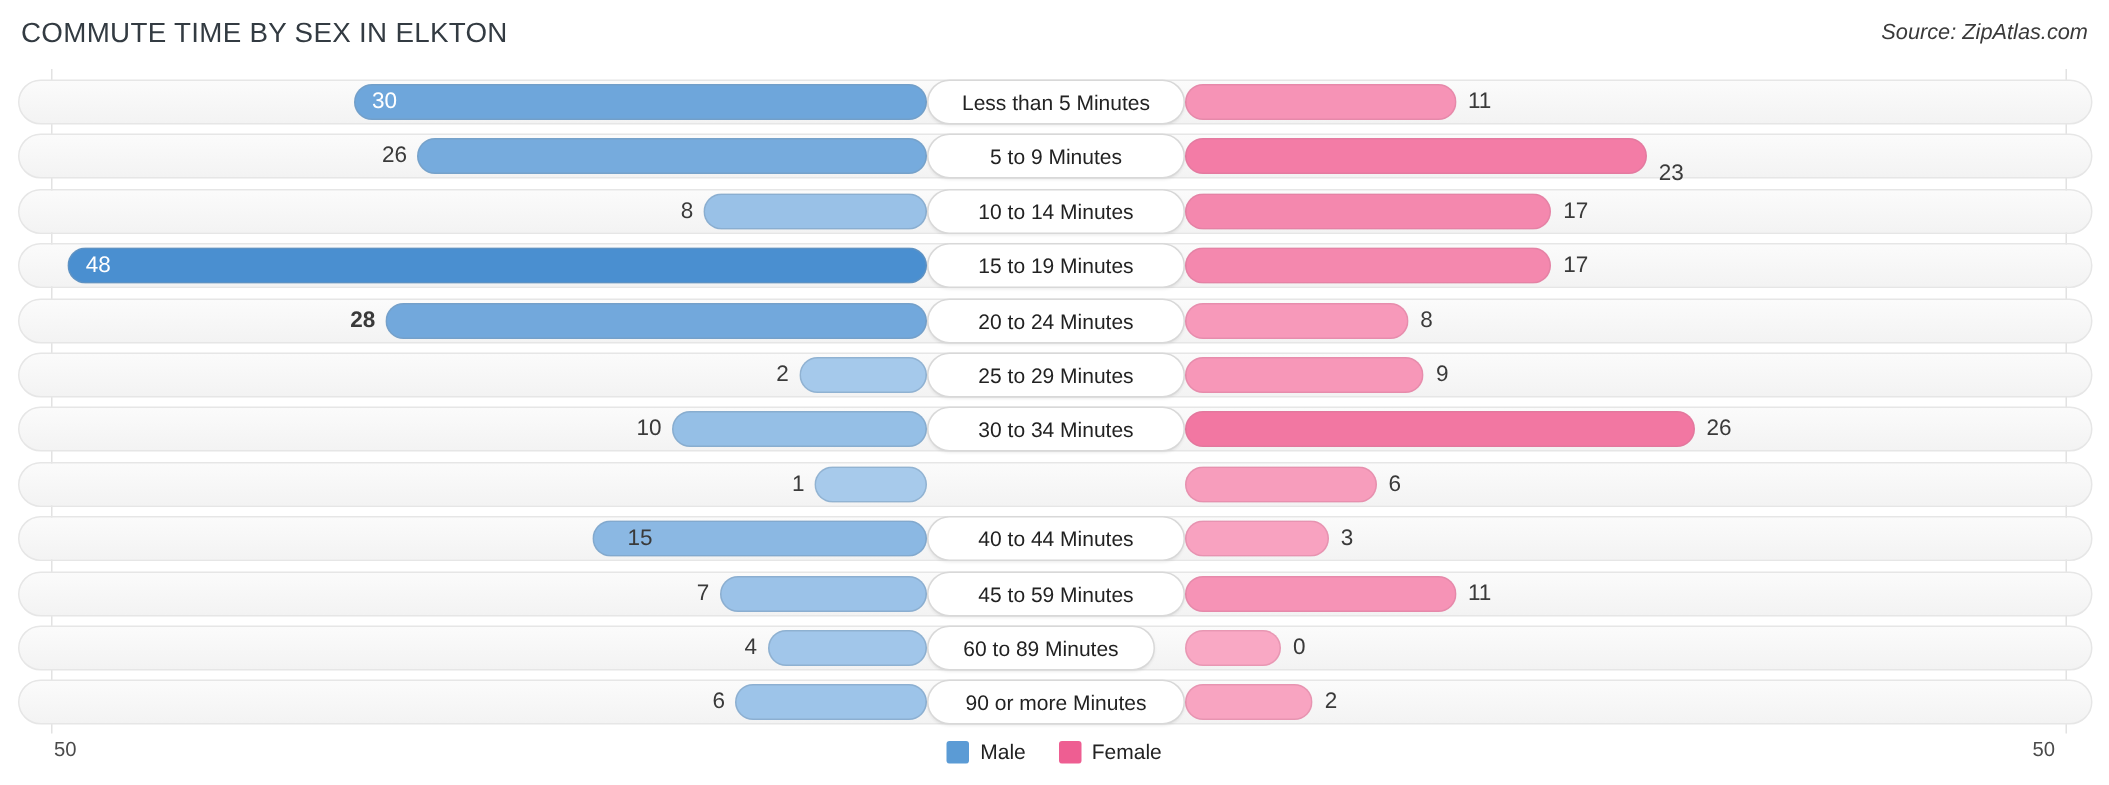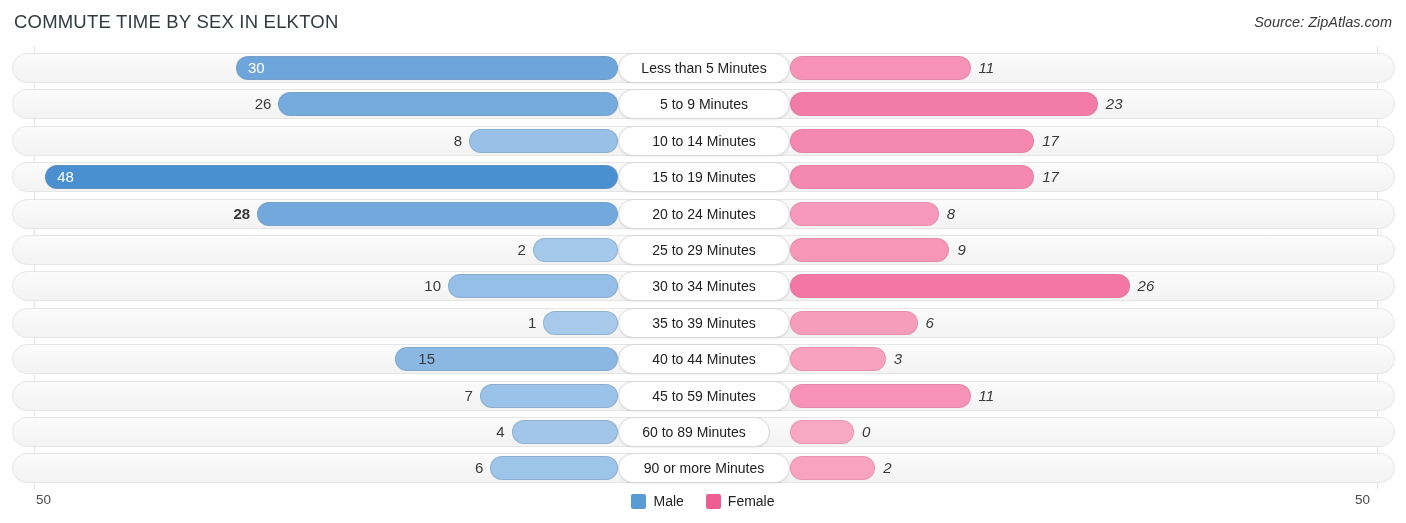--- a/index.html
+++ b/index.html
@@ -110,21 +110,21 @@
     top: 9px;
     font-size: 15px;
     color: #3a3a3a;
     white-space: nowrap;
     line-height: 18px;
   }
   .val.inside {
     color: #ffffff;
   }
   .val.left-out  { text-align: right; }
-  .val.right-out { text-align: left; font-style: italic; }
+  .val.right-out { text-align: left; }
 
   
   .pill {
     position: absolute;
     top: 3px;
     height: 30px;
     line-height: 29px;
     background: #ffffff;
     border: 1px solid #d8d8d8;
     border-radius: 16px;
@@ -199,21 +199,21 @@
         <div class="val inside" style="left:248px;">30</div>
         <div class="bar female" style="left:790px; width:180.6px; background:rgb(246,147,182);"></div>
         <div class="val right-out" style="left:978.6px;">11</div>
         <div class="pill" style="left:618px; width:172px;">Less than 5 Minutes</div>
       </div>
       <div class="row">
         <div class="track"></div>
         <div class="bar male" style="left:278.40000000000003px; width:339.59999999999997px; background:rgb(118,171,221);"></div>
         <div class="val left-out" style="left:0px; width:271.40000000000003px;">26</div>
         <div class="bar female" style="left:790px; width:307.79999999999995px; background:rgb(243,124,166);"></div>
-        <div class="val right-out" style="left:1105.8px;">23</div>
+        <div class="val right-out" style="left:1105.8px;margin-top:12px;">23</div>
         <div class="pill" style="left:618px; width:172px;">5 to 9 Minutes</div>
       </div>
       <div class="row">
         <div class="track"></div>
         <div class="bar male" style="left:469.2px; width:148.8px; background:rgb(153,193,231);"></div>
         <div class="val left-out" style="left:0px; width:462.2px;">8</div>
         <div class="bar female" style="left:790px; width:244.2px; background:rgb(244,136,174);"></div>
         <div class="val right-out" style="left:1042.2px;">17</div>
         <div class="pill" style="left:618px; width:172px;">10 to 14 Minutes</div>
       </div>
@@ -248,21 +248,20 @@
         <div class="bar female" style="left:790px; width:339.59999999999997px; background:rgb(242,119,162);"></div>
         <div class="val right-out" style="left:1137.6px;">26</div>
         <div class="pill" style="left:618px; width:172px;">30 to 34 Minutes</div>
       </div>
       <div class="row">
         <div class="track"></div>
         <div class="bar male" style="left:543.4px; width:74.6px; background:rgb(167,202,235);"></div>
         <div class="val left-out" style="left:0px; width:536.4px;">1</div>
         <div class="bar female" style="left:790px; width:127.6px; background:rgb(247,157,188);"></div>
         <div class="val right-out" style="left:925.6px;">6</div>
-        <div class="pill" style="left:618px; width:172px;">35 to 39 Minutes</div>
       </div>
       <div class="row">
         <div class="track"></div>
         <div class="bar male" style="left:395px; width:223px; background:rgb(139,184,227);"></div>
         <div class="val left-out" style="left:0px; width:388px;padding-left:47px;">15</div>
         <div class="bar female" style="left:790px; width:95.8px; background:rgb(248,162,192);"></div>
         <div class="val right-out" style="left:893.8px;">3</div>
         <div class="pill" style="left:618px; width:172px;">40 to 44 Minutes</div>
       </div>
       <div class="row">

